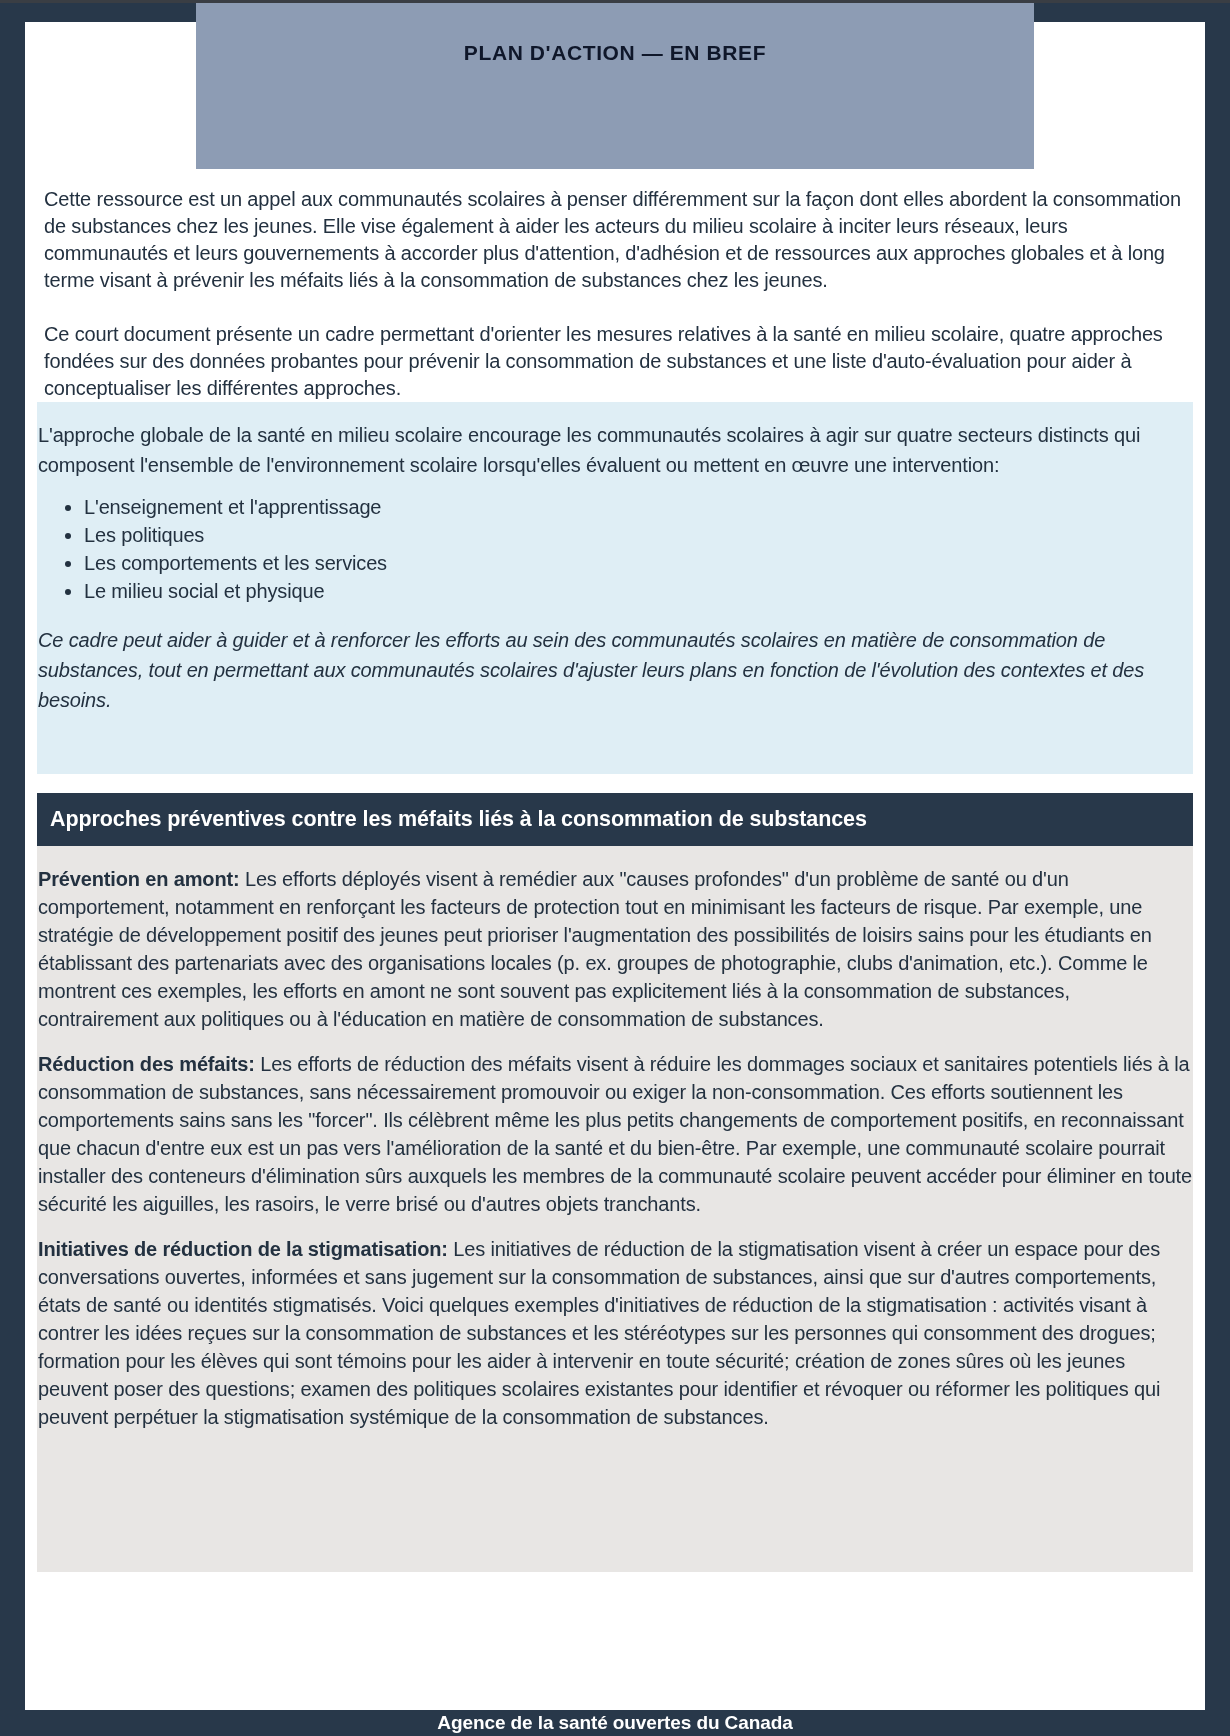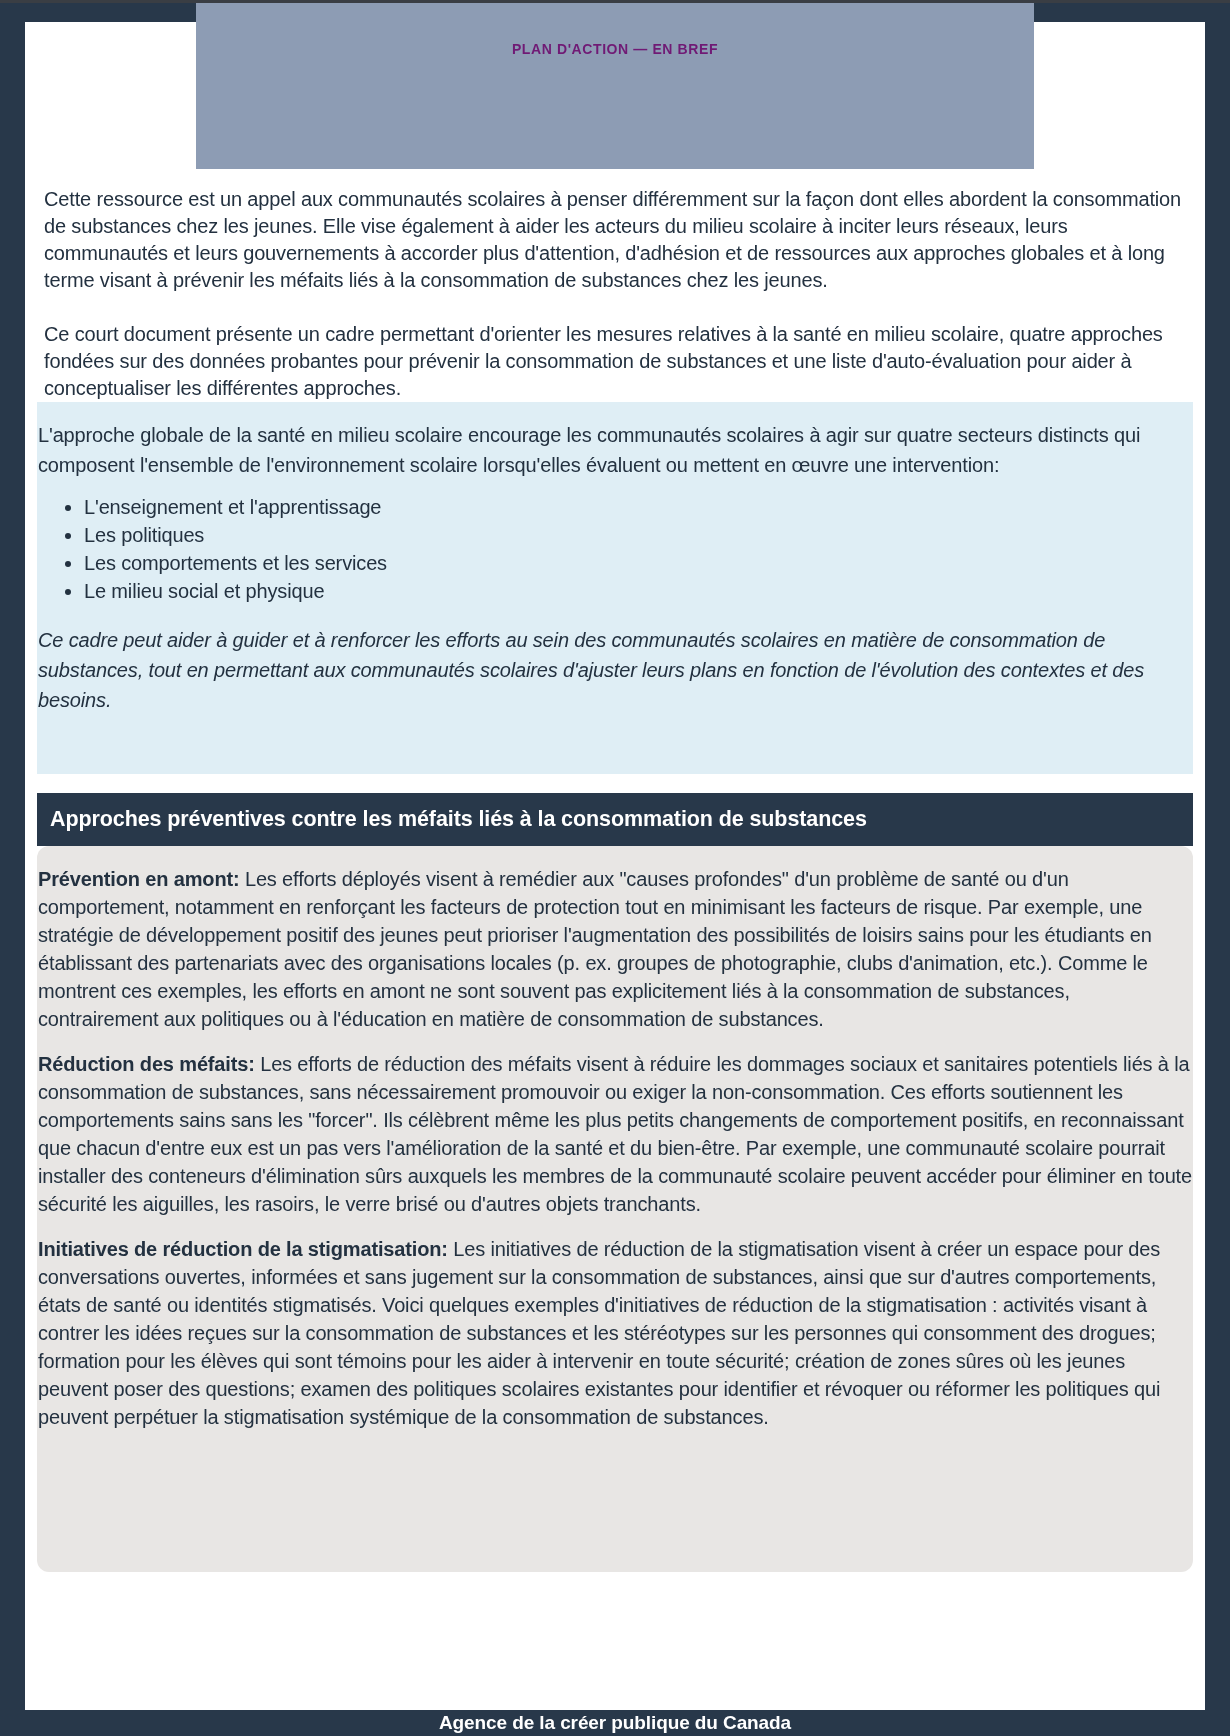--- a/index.html
+++ b/index.html
@@ -27,22 +27,22 @@
     width: 838px; height: 166px; margin: 3px auto 0;
     background: var(--header-blue-gray, #8d9cb4);
     text-align: center; box-sizing: border-box; padding-top: 22px;
   }
   .doc-title {
     margin: 0; font-size: 27px; line-height: 37px; font-weight: bold;
     color: #1c2a38; letter-spacing: 0.2px;
   }
   .doc-title .t-line { display: block; }
   .doc-subtitle {
-    margin-top: 16px; color: #701a75; font-weight: bold;
-    font-size: 14px; letter-spacing: 0.6px;
+    margin-top: 16px; color: #0f172a; font-weight: bold;
+    font-size: 21px; letter-spacing: 0.6px;
   }
 
   .content { position: relative; z-index: 2; margin: 12px 37px; }
 
   .body-text {
     margin: 0 7px; font-size: 20px; line-height: 27px;
     color: #233140; letter-spacing: -0.15px;
   }
   .intro-p1 { margin-top: 17px; }
   .intro-p2 { margin-top: 27px; }
@@ -59,21 +59,21 @@
     box-sizing: border-box;
     padding: 2px 1px 24px;
     font-size: 20px; color: #233140; letter-spacing: -0.15px;
   }
   .panel-blue { background: var(--light-blue, #dfeef5); min-height: 372px; }
   .panel-blue .panel-intro { margin: 16px 0 0; line-height: 30px; }
   .panel-blue ul { margin: 14px 0 0; padding-left: 46px; line-height: 27px; }
   .panel-blue li { margin: 0 0 1px; }
   .panel-blue .panel-outro { margin: 20px 0 0; line-height: 30px; font-style: italic; }
 
-  .panel-gray { background: var(--light-gray, #e8e6e4); min-height: 726px; border-radius: 12px; }
+  .panel-gray { background: var(--light-gray, #e8e6e4); min-height: 726px; }
   .panel-gray p { margin: 17px 0 0; line-height: 28px; }
   .panel-gray strong { font-weight: bold; }
 
   .footer-bar {
     position: absolute; left: 0; right: 0; bottom: 0; height: 26px;
     background: var(--navy, #28384a); z-index: 5;
     display: flex; align-items: center; justify-content: center;
   }
   .footer-bar span {
     color: #ffffff; font-size: 19px; font-weight: bold; letter-spacing: -0.1px;
@@ -113,15 +113,15 @@
       <h2 class="section-bar bar-approaches">Approches préventives contre les méfaits liés à la consommation de substances</h2>
       <div class="panel panel-gray">
         <p><strong>Prévention en amont:</strong> <span>Les efforts déployés visent à remédier aux "causes profondes" d'un problème de santé ou d'un comportement, notamment en renforçant les facteurs de protection tout en minimisant les facteurs de risque. Par exemple, une stratégie de développement positif des jeunes peut prioriser l'augmentation des possibilités de loisirs sains pour les étudiants en établissant des partenariats avec des organisations locales (p. ex. groupes de photographie, clubs d'animation, etc.). Comme le montrent ces exemples, les efforts en amont ne sont souvent pas explicitement liés à la consommation de substances, contrairement aux politiques ou à l'éducation en matière de consommation de substances.</span></p>
         <p><strong>Réduction des méfaits:</strong> <span>Les efforts de réduction des méfaits visent à réduire les dommages sociaux et sanitaires potentiels liés à la consommation de substances, sans nécessairement promouvoir ou exiger la non-consommation. Ces efforts soutiennent les comportements sains sans les "forcer". Ils célèbrent même les plus petits changements de comportement positifs, en reconnaissant que chacun d'entre eux est un pas vers l'amélioration de la santé et du bien-être. Par exemple, une communauté scolaire pourrait installer des conteneurs d'élimination sûrs auxquels les membres de la communauté scolaire peuvent accéder pour éliminer en toute sécurité les aiguilles, les rasoirs, le verre brisé ou d'autres objets tranchants.</span></p>
         <p><strong>Initiatives de réduction de la stigmatisation:</strong> <span>Les initiatives de réduction de la stigmatisation visent à créer un espace pour des conversations ouvertes, informées et sans jugement sur la consommation de substances, ainsi que sur d'autres comportements, états de santé ou identités stigmatisés. Voici quelques exemples d'initiatives de réduction de la stigmatisation : activités visant à contrer les idées reçues sur la consommation de substances et les stéréotypes sur les personnes qui consomment des drogues; formation pour les élèves qui sont témoins pour les aider à intervenir en toute sécurité; création de zones sûres où les jeunes peuvent poser des questions; examen des politiques scolaires existantes pour identifier et révoquer ou réformer les politiques qui peuvent perpétuer la stigmatisation systémique de la consommation de substances.</span></p>
       </div>
     </section>
   </main>
 
   <footer class="footer-bar">
-    <span>Agence de la créer publique du Canada</span>
+    <span>Agence de la santé ouvertes du Canada</span>
   </footer>
 </div>
 
 </body></html>

